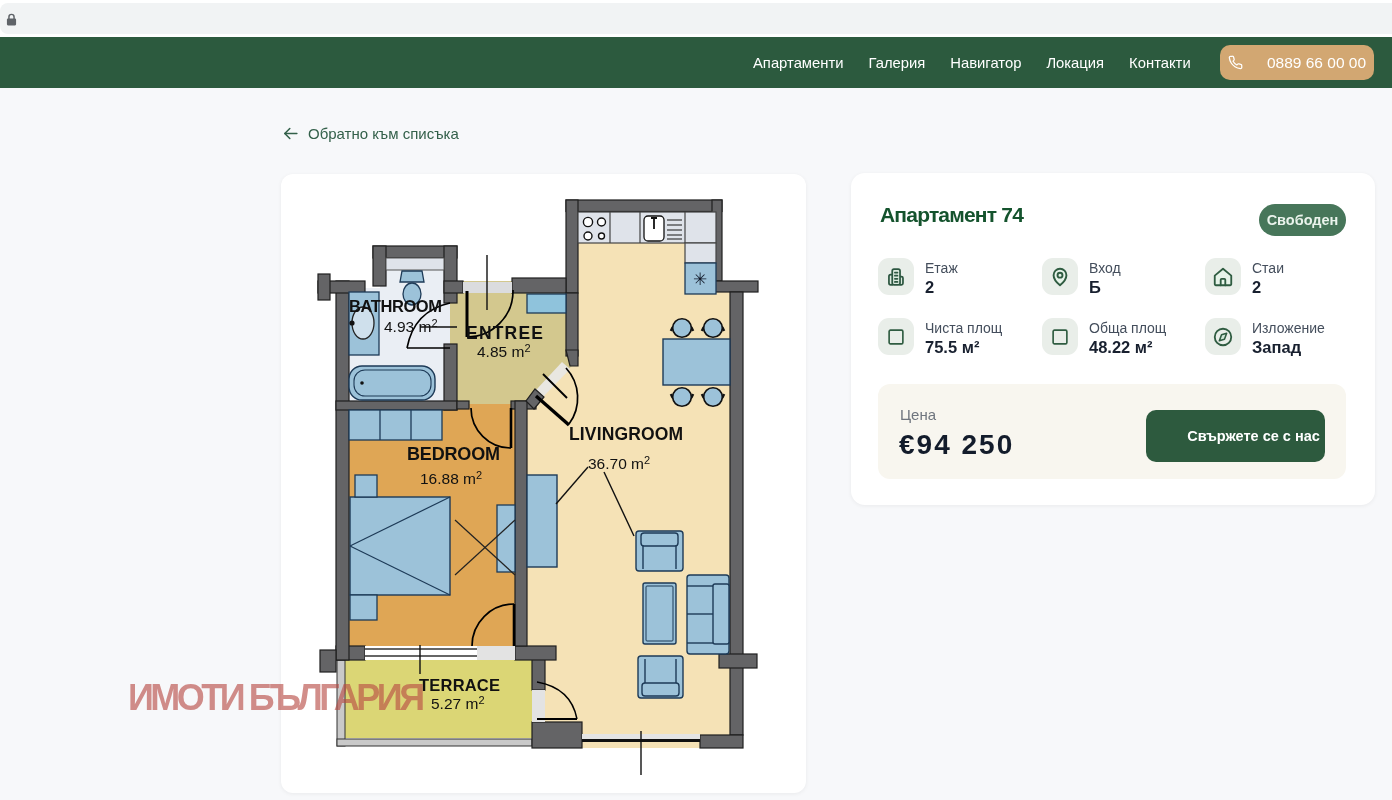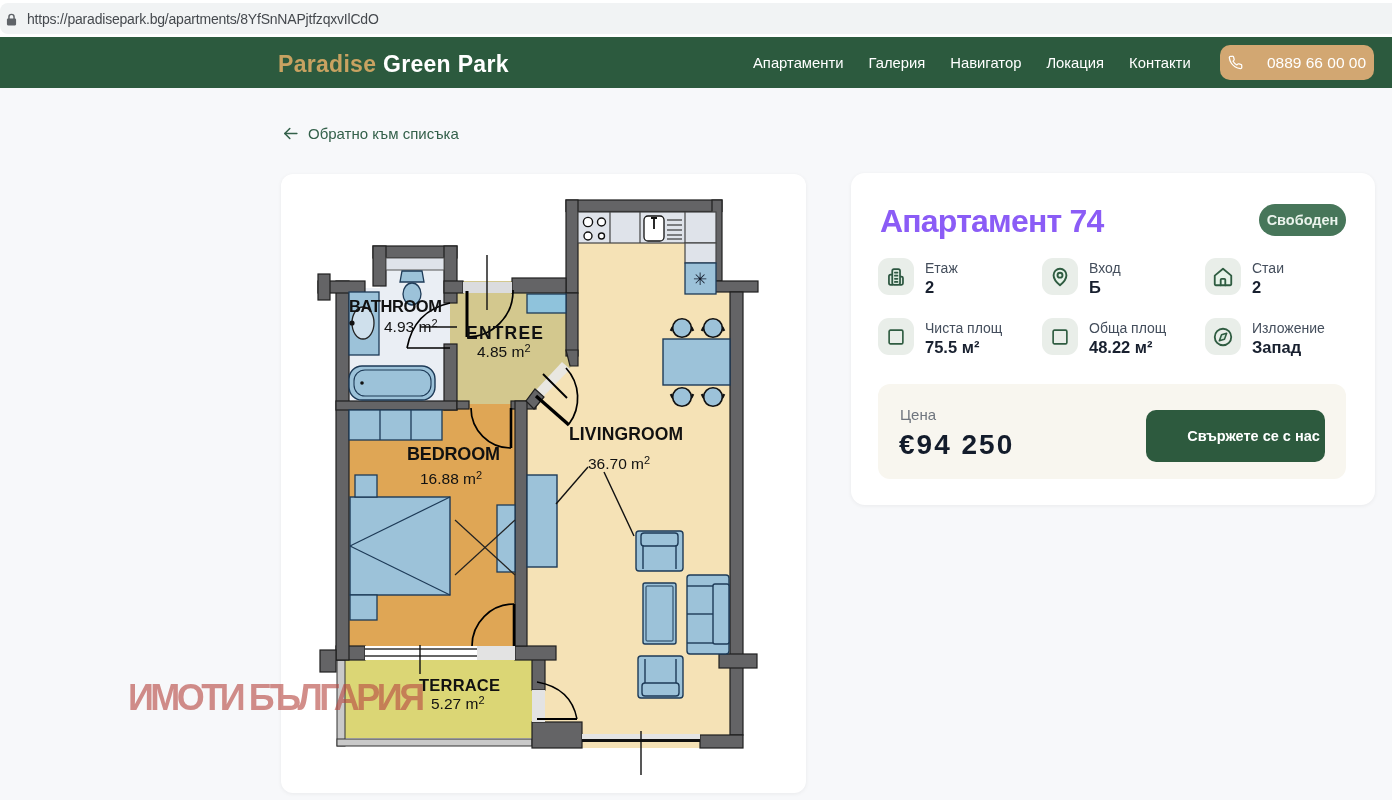--- a/index.html
+++ b/index.html
@@ -14,28 +14,24 @@
 <body>
 
 <div class="abs" style="left:0;top:0;width:1392px;height:37px;background:#ffffff;">
   <div class="abs" style="left:0;top:3px;width:1392px;height:31px;background:#f1f3f4;border-radius:8px 0 0 8px;"></div>
 
   <svg class="abs" style="left:6px;top:13px;" width="11" height="13" viewBox="0 0 12 14">
     <rect x="1" y="6" width="10" height="7.5" rx="1.2" fill="#5f6368"></rect>
     <path d="M3.2 6.5 V4.2 a2.8 2.8 0 0 1 5.6 0 V6.5" fill="none" stroke="#5f6368" stroke-width="1.6"></path>
   </svg>
 
-  <div class="abs" style="left:27px;top:11px;font-size:14px;color:#45494e;letter-spacing:-0.2px;">https://paradisepark.bg/apartments/8YfSnNAPjtfzqxvIlCdO</div>
 </div>
 
 <div class="abs" style="left:0;top:37px;width:1392px;height:51px;background:#2c5a3e;">
 
-  <div class="abs" style="left:278px;top:14px;font-size:23px;font-weight:bold;letter-spacing:0.3px;">
-    <span style="color:#c8a261;">Paradise</span> <span style="color:#ffffff;">Green Park</span>
-  </div>
 
   <div class="abs" style="left:753px;top:0;height:51px;display:flex;align-items:center;gap:25px;color:#ffffff;font-size:14.8px;">
     <span>Апартаменти</span>
       <span>Галерия</span>
       <span>Навигатор</span>
       <span>Локация</span>
       <span>Контакти</span>
   </div>
 
   <div class="abs" style="left:1220px;top:8px;width:154px;height:35px;background:#d2a772;border-radius:10px;display:flex;align-items:center;justify-content:center;gap:24px;color:#ffffff;font-size:15.5px;">
@@ -319,21 +315,21 @@
     <text x="431" y="709">5.27 m<tspan dy="-5" font-size="11">2</tspan></text>
   </g>
 </svg>
 
 <svg class="abs" style="left:118px;top:672px;z-index:30;" width="330" height="50" viewBox="0 0 330 50">
   <text x="10" y="38" textLength="297" font-family="Liberation Sans, sans-serif" font-size="36" font-weight="bold" fill="#b84a44" opacity="0.62">ИМОТИ БЪЛГАРИЯ</text>
 </svg>
 
 <div class="abs" style="left:851px;top:173px;width:524px;height:332px;background:#ffffff;border-radius:14px;box-shadow:0 1px 4px rgba(0,0,0,0.06);"></div>
 
-<div class="abs" style="left:880px;top:203px;font-size:32px;font-weight:bold;color:#8b5cf6;letter-spacing:-0.8px;">Апартамент 74</div>
+<div class="abs" style="left:880px;top:203px;font-size:21px;font-weight:bold;color:#14532d;letter-spacing:-0.8px;">Апартамент 74</div>
 
 <div class="abs" style="left:1259px;top:204px;width:87px;height:32px;background:#47765a;border-radius:16px;display:flex;align-items:center;justify-content:center;color:#eaf3ec;font-size:14.5px;font-weight:bold;">Свободен</div>
 
 <div class="abs tile" style="left:878px;top:258px;">
   <svg width="22" height="22" viewBox="0 0 24 24" fill="none" stroke="#2d5741" stroke-width="1.9" stroke-linecap="round" stroke-linejoin="round">
       <path d="M8 9.5H6.2a1.9 1.9 0 0 0-1.9 1.9v7.2a1.9 1.9 0 0 0 1.9 1.9H8" fill="#dceadf"></path>
       <path d="M16.3 11.5h1.6a1.7 1.7 0 0 1 1.7 1.7v5.6a1.7 1.7 0 0 1-1.7 1.7h-1.6" fill="#dceadf"></path>
       <rect x="7.9" y="3.5" width="8.5" height="17" rx="1.9" fill="#dceadf"></rect>
       <line x1="10.8" y1="7.2" x2="13.6" y2="7.2"></line>
       <line x1="10.8" y1="10.6" x2="13.6" y2="10.6"></line>

